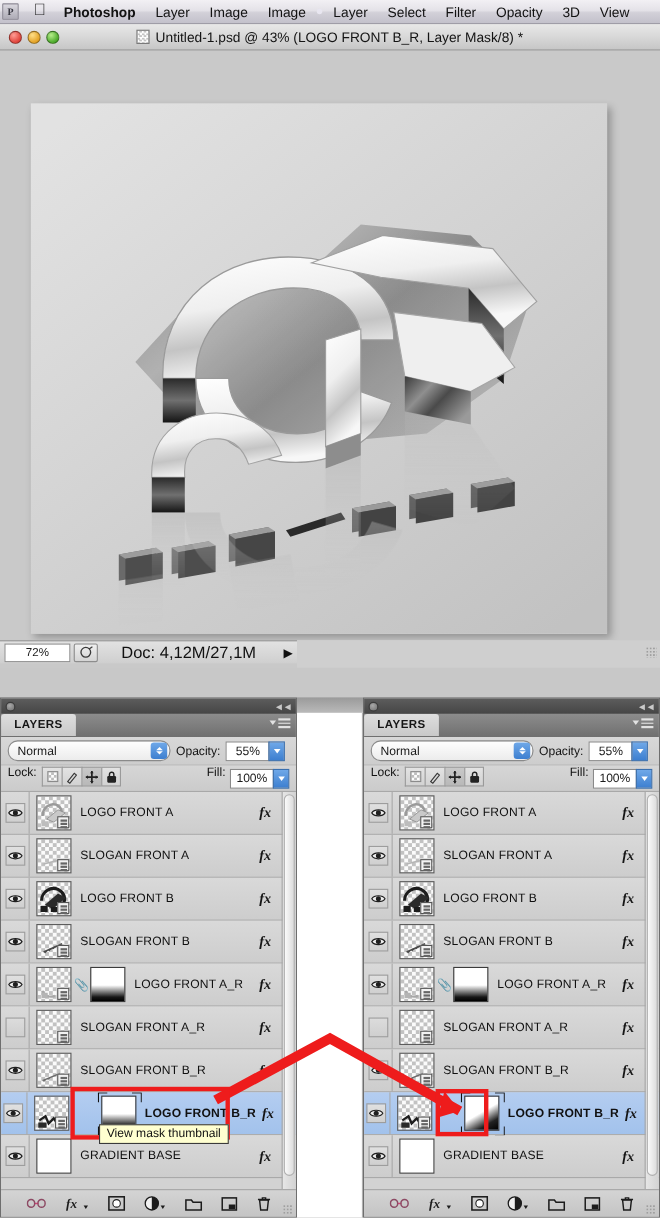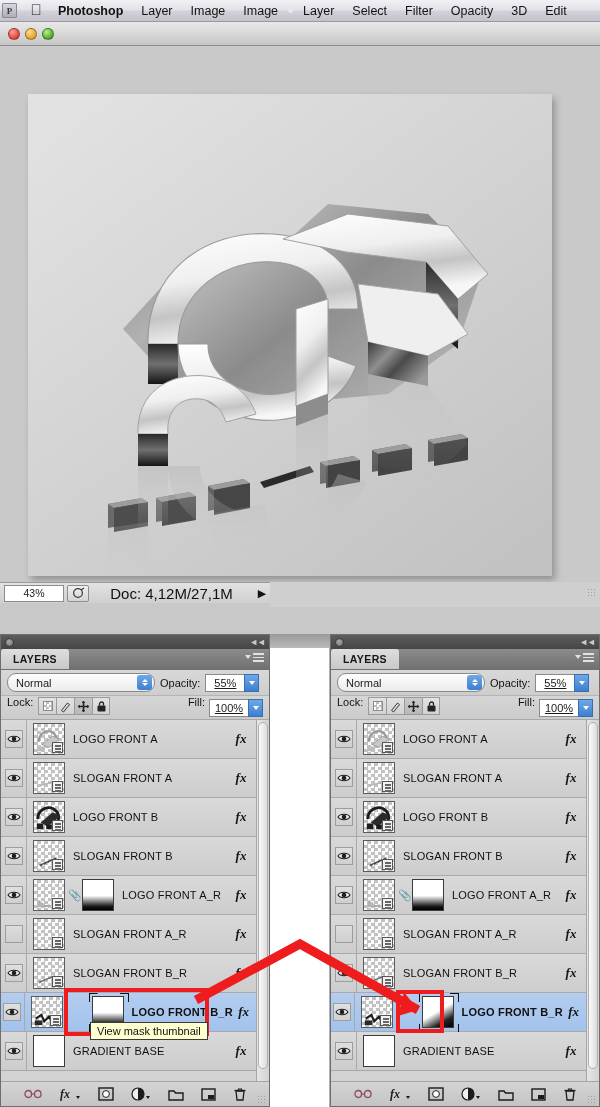--- a/index.html
+++ b/index.html
@@ -164,21 +164,21 @@
     align-items:center;justify-content:center; gap:1px;
   }
   .blend-stepper i{ width:0;height:0;border-left:3px solid transparent;border-right:3px solid transparent;}
   .blend-stepper i.up{ border-bottom:3.5px solid #fff; }
   .blend-stepper i.dn{ border-top:3.5px solid #fff; }
   .lbl{ font-size:11px; color:#121212; }
   .numfield{
     height:18px; min-width:40px;
     background:#fff; border:1px solid #8a8a8a;
     display:flex;align-items:center;justify-content:center;
-    font-size:11px; padding:0 0;text-decoration:underline;
+    font-size:11px; padding:0 0;
   }
   .numdrop{
     width:15px;height:18px; margin-left:-1px;
     background:linear-gradient(to bottom,#6fa8e8,#3d7fd0);
     border:1px solid #3a6fae;
     display:flex;align-items:center;justify-content:center;
   }
   .numdrop i{ width:0;height:0;border-left:3px solid transparent;border-right:3px solid transparent;border-top:4px solid #fff;}
   .field-grp{ display:flex; align-items:center; }
 
@@ -319,30 +319,34 @@
   <div class="mb-item app">Photoshop</div>
   <div class="mb-item">Layer</div>
   <div class="mb-item">Image</div>
   <div class="mb-item">Image</div>
   <div class="mb-dot"></div>
   <div class="mb-item">Layer</div>
   <div class="mb-item">Select</div>
   <div class="mb-item">Filter</div>
   <div class="mb-item">Opacity</div>
   <div class="mb-item">3D</div>
-  <div class="mb-item">Edit</div>
+  <div class="mb-item">View</div>
 </div>
 
 <div class="docwin">
 
   <div class="titlebar">
     <div class="tl-lights">
       <div class="tl-dot tl-red"></div>
       <div class="tl-dot tl-yel"></div>
       <div class="tl-dot tl-grn"></div>
+    </div>
+    <div class="tl-title">
+      <span class="tl-ficon"></span>
+      <span>Untitled-1.psd @ 43% (LOGO FRONT B_R, Layer Mask/8) *</span>
     </div>
   </div>
 
   <div class="canvasarea">
     <div class="artboard">
       <svg class="art-svg" viewBox="0 0 524 482" preserveAspectRatio="none">
         <defs>
           <linearGradient id="mtl1" x1="0" y1="0" x2="0.3" y2="1">
             <stop offset="0" stop-color="#ffffff"></stop>
               <stop offset="0.45" stop-color="#efefef"></stop>
@@ -439,21 +443,21 @@
           <path d="M80 434 L120 428 L120 470 L80 476 Z" fill="url(#refl)" opacity="0.5"></path>
           <path d="M180 420 L236 410 L244 452 L188 462 Z" fill="url(#refl)" opacity="0.45"></path>
         </g>
       </svg>
     </div>
   </div>
 
   <div class="docwin-right-fill"></div>
 
   <div class="statusbar">
-    <div class="sb-zoom">43%</div>
+    <div class="sb-zoom">72%</div>
     <div class="sb-btn">
       <svg width="13" height="13" viewBox="0 0 13 13">
           <circle cx="6" cy="6" r="4.4" fill="none" stroke="#3a3a3a" stroke-width="1.2"></circle>
           <path d="M9 3 L12 1" stroke="#3a3a3a" stroke-width="1.2"></path>
         </svg>
     </div>
     <div class="sb-doc">Doc: 4,12M/27,1M</div>
     <div class="sb-arrow">▶</div>
   </div>
   <div class="resize-grip"></div>

